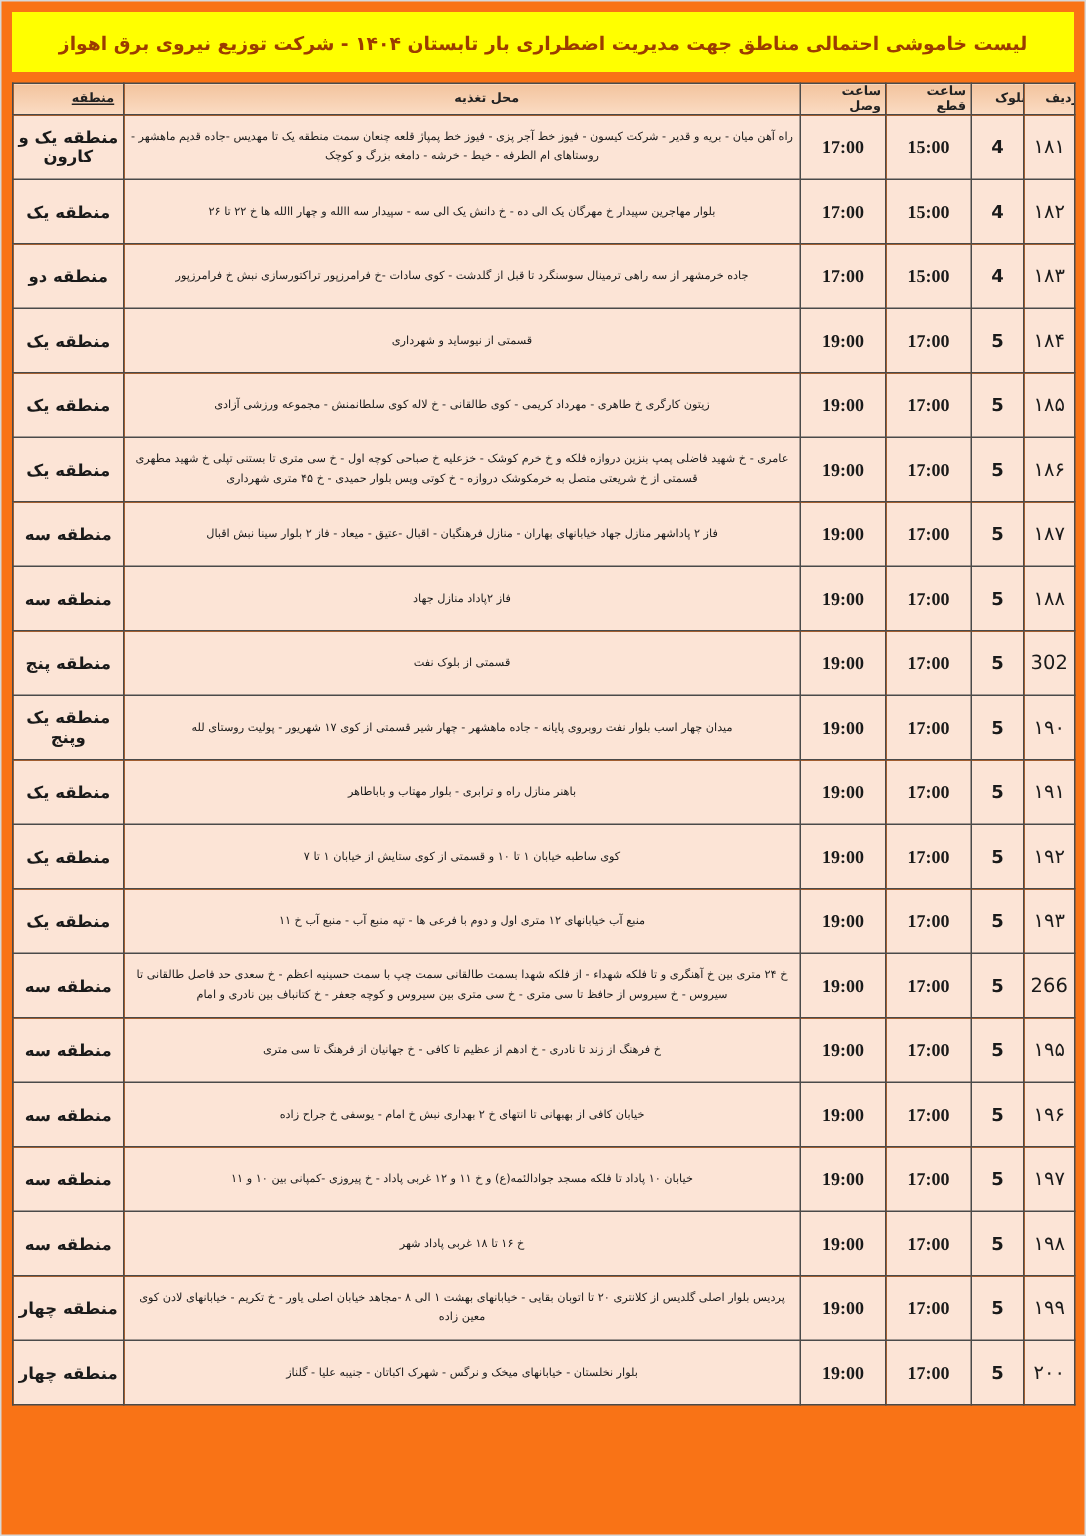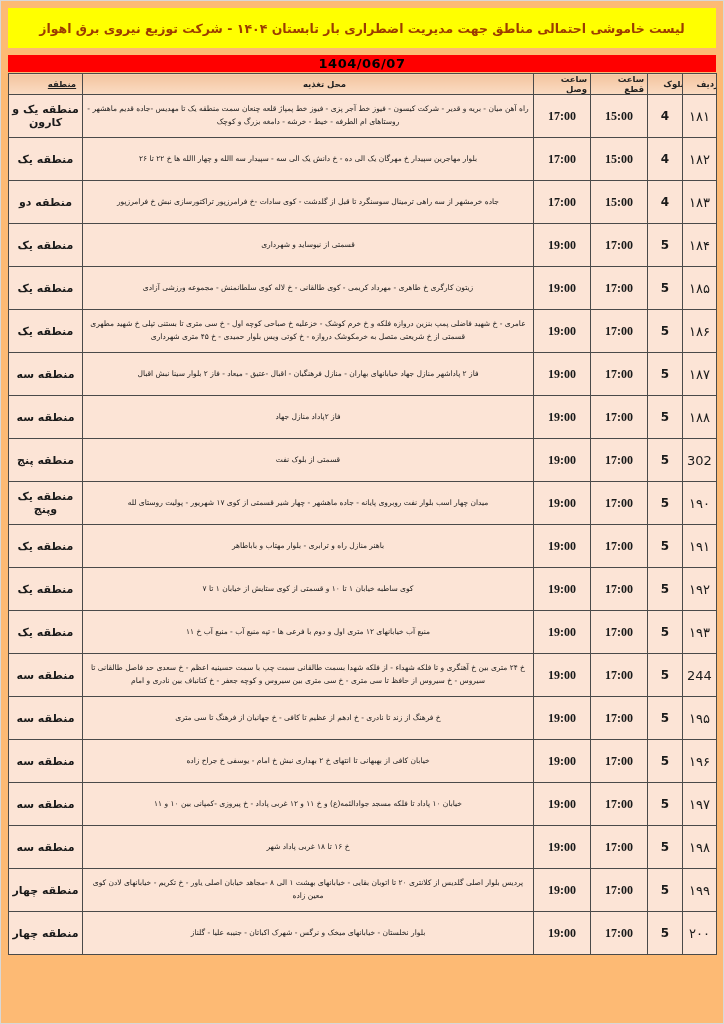--- a/index.html
+++ b/index.html
@@ -1,17 +1,17 @@
 <!DOCTYPE html>
 <html lang="fa"><head>
 <meta charset="utf-8">
 <style>
   html,body{margin:0;padding:0;background:#ffffff;}
   body{width:724px;height:1024px;font-family:"DejaVu Sans",sans-serif;}
-  .page{position:relative;width:724px;height:1024px;box-sizing:border-box;padding:8px;background:#fdba74;outline:1px solid #d8d8d8;outline-offset:-1px;}
+  .page{position:relative;width:724px;height:1024px;box-sizing:border-box;padding:8px;background:#f97316;outline:1px solid #d8d8d8;outline-offset:-1px;}
   .banner-title{height:40px;background:#ffff00;display:flex;align-items:center;justify-content:center;
     color:#9c3c00;font-weight:bold;font-size:12.5px;direction:rtl;text-align:center;margin-bottom:7px;}
   .banner-date{height:17px;background:#ff0000;display:flex;align-items:center;justify-content:center;
     color:#000000;font-weight:bold;font-size:13px;letter-spacing:.5px;margin-bottom:1px;}
   table.sched{border-collapse:collapse;table-layout:fixed;width:708px;direction:rtl;}
   table.sched th,table.sched td{border:1px solid #4a4a4a;padding:0 3px;vertical-align:middle;text-align:center;overflow:hidden;}
   table.sched thead th{height:18px;background:linear-gradient(#f3c49e,#fbdcc4);font-size:8.5px;font-weight:bold;color:#222;padding-left:36px;}
   table.sched thead th.u{text-decoration:underline;}
   table.sched tbody td{height:42px;background:#fce4d6;color:#1a1a1a;}
   td.c-num{font-size:13px;}
@@ -24,23 +24,20 @@
 </style>
 </head>
 <body>
 
 <div class="page">
 
   <div class="banner-title">
     <span>لیست خاموشی احتمالی مناطق جهت مدیریت اضطراری بار تابستان ۱۴۰۴ - شرکت توزیع نیروی برق اهواز</span>
   </div>
 
-  <div class="banner-date">
-    <span>1404/06/07</span>
-  </div>
 
   <table class="sched">
     <colgroup>
       <col class="w-num">
         <col class="w-blk">
         <col class="w-time">
         <col class="w-time">
         <col class="w-loc">
         <col class="w-region">
     </colgroup>
@@ -153,21 +150,21 @@
         </tr>
         <tr>
           <td class="c-num">۱۹۳</td>
           <td class="c-blk">5</td>
           <td class="c-time">17:00</td>
           <td class="c-time">19:00</td>
           <td class="c-loc">منبع آب خیابانهای ۱۲ متری اول و دوم با فرعی ها - تپه منبع آب - منبع آب خ ۱۱</td>
           <td class="c-region">منطقه یک</td>
         </tr>
         <tr>
-          <td class="c-num">244</td>
+          <td class="c-num">266</td>
           <td class="c-blk">5</td>
           <td class="c-time">17:00</td>
           <td class="c-time">19:00</td>
           <td class="c-loc">خ ۲۴ متری بین خ آهنگری و تا فلکه شهداء - از فلکه شهدا بسمت طالقانی سمت چپ  با سمت حسینیه اعظم - خ سعدی حد فاصل طالقانی تا سیروس - خ سیروس از حافظ تا سی متری - خ سی متری بین سیروس و کوچه جعفر - خ کتانباف بین نادری و امام</td>
           <td class="c-region">منطقه سه</td>
         </tr>
         <tr>
           <td class="c-num">۱۹۵</td>
           <td class="c-blk">5</td>
           <td class="c-time">17:00</td>

